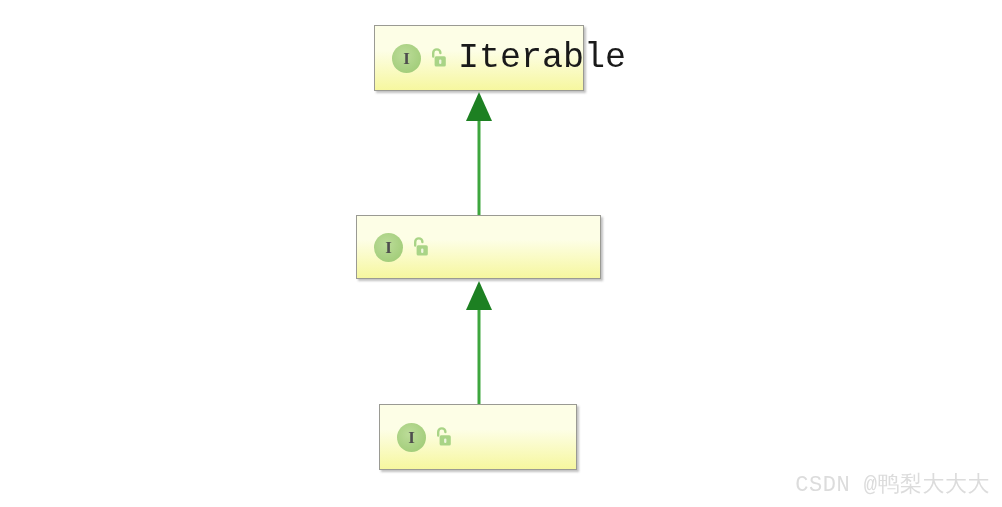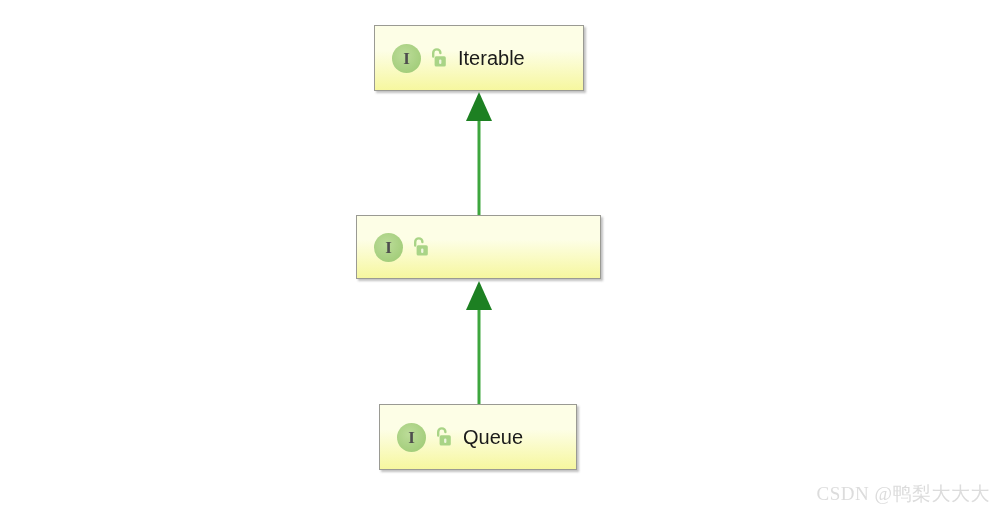--- a/index.html
+++ b/index.html
@@ -66,46 +66,46 @@
     width: 18px;
     height: 22px;
     margin-left: 8px;
     flex: none;
     display: block;
   }
 
   
   .node-label {
     margin-left: 11px;
-    font-size: 20px;
+    font-size: 35px;
     line-height: 1;
     color: #1a1a1a;
     white-space: nowrap;
-    font-family: Liberation Sans, sans-serif;
+    font-family: Liberation Mono, monospace;
     text-align: right;
   }
 
   
   .edge {
     position: absolute;
     z-index: 2;
   }
   .edge svg { display: block; }
 
   
   #watermark {
     position: absolute;
     right: 12px;
-    bottom: 0;
-    font-size: 19px;
+    bottom: 8px;
+    font-size: 22px;
     color: #dcdcdc;
     letter-spacing: 0.5px;
     white-space: nowrap;
     z-index: 9;
-    font-family: Liberation Serif, serif;
+    font-family: Liberation Mono, monospace;
   }
 </style>
 </head>
 <body>
 
 <div id="diagram-canvas">
 
   <div class="edge" id="edge-0" style="left: 465px; top: 92px;">
     <svg width="28" height="124" viewBox="0 0 28 124" xmlns="http://www.w3.org/2000/svg">
       <line x1="14" y1="124" x2="14" y2="28" stroke="#3da63d" stroke-width="3"></line>
@@ -150,19 +150,18 @@
   <div class="uml-node" id="node-2" style="left: 379px; top: 404px; width: 198px; height: 66px; border-color: rgb(154, 154, 147); background: linear-gradient(rgb(253, 254, 230) 0%, rgb(253, 254, 230) 38%, rgb(246, 247, 159) 100%);">
     <div class="node-inner">
       <span class="iface-badge" style="background: radial-gradient(circle at 42% 38%, rgb(188, 220, 153) 0%, rgb(164, 206, 124) 72%, rgb(164, 206, 124) 100%);">
         <span>I</span>
       </span>
       <svg class="lock-icon" viewBox="0 0 18 22" xmlns="http://www.w3.org/2000/svg">
         <path d="M4.2 9.5 V6.0 a3.6 3.6 0 0 1 7.2 0" fill="none" stroke="#a9d486" stroke-width="2.4" stroke-linecap="round"></path>
         <rect x="5.6" y="9.3" width="11.2" height="10.2" rx="1.6" fill="#a9d486"></rect>
         <rect x="10.1" y="12.4" width="2.3" height="4.6" rx="1.1" fill="#eef6df"></rect>
       </svg>
-      <span class="node-label" style="color: rgb(26, 26, 26);">Queue</span>
     </div>
   </div>
 
   <div id="watermark" style="color: rgb(220, 220, 220);">CSDN @鸭梨大大大</div>
 
 </div>
 
 </body></html>

